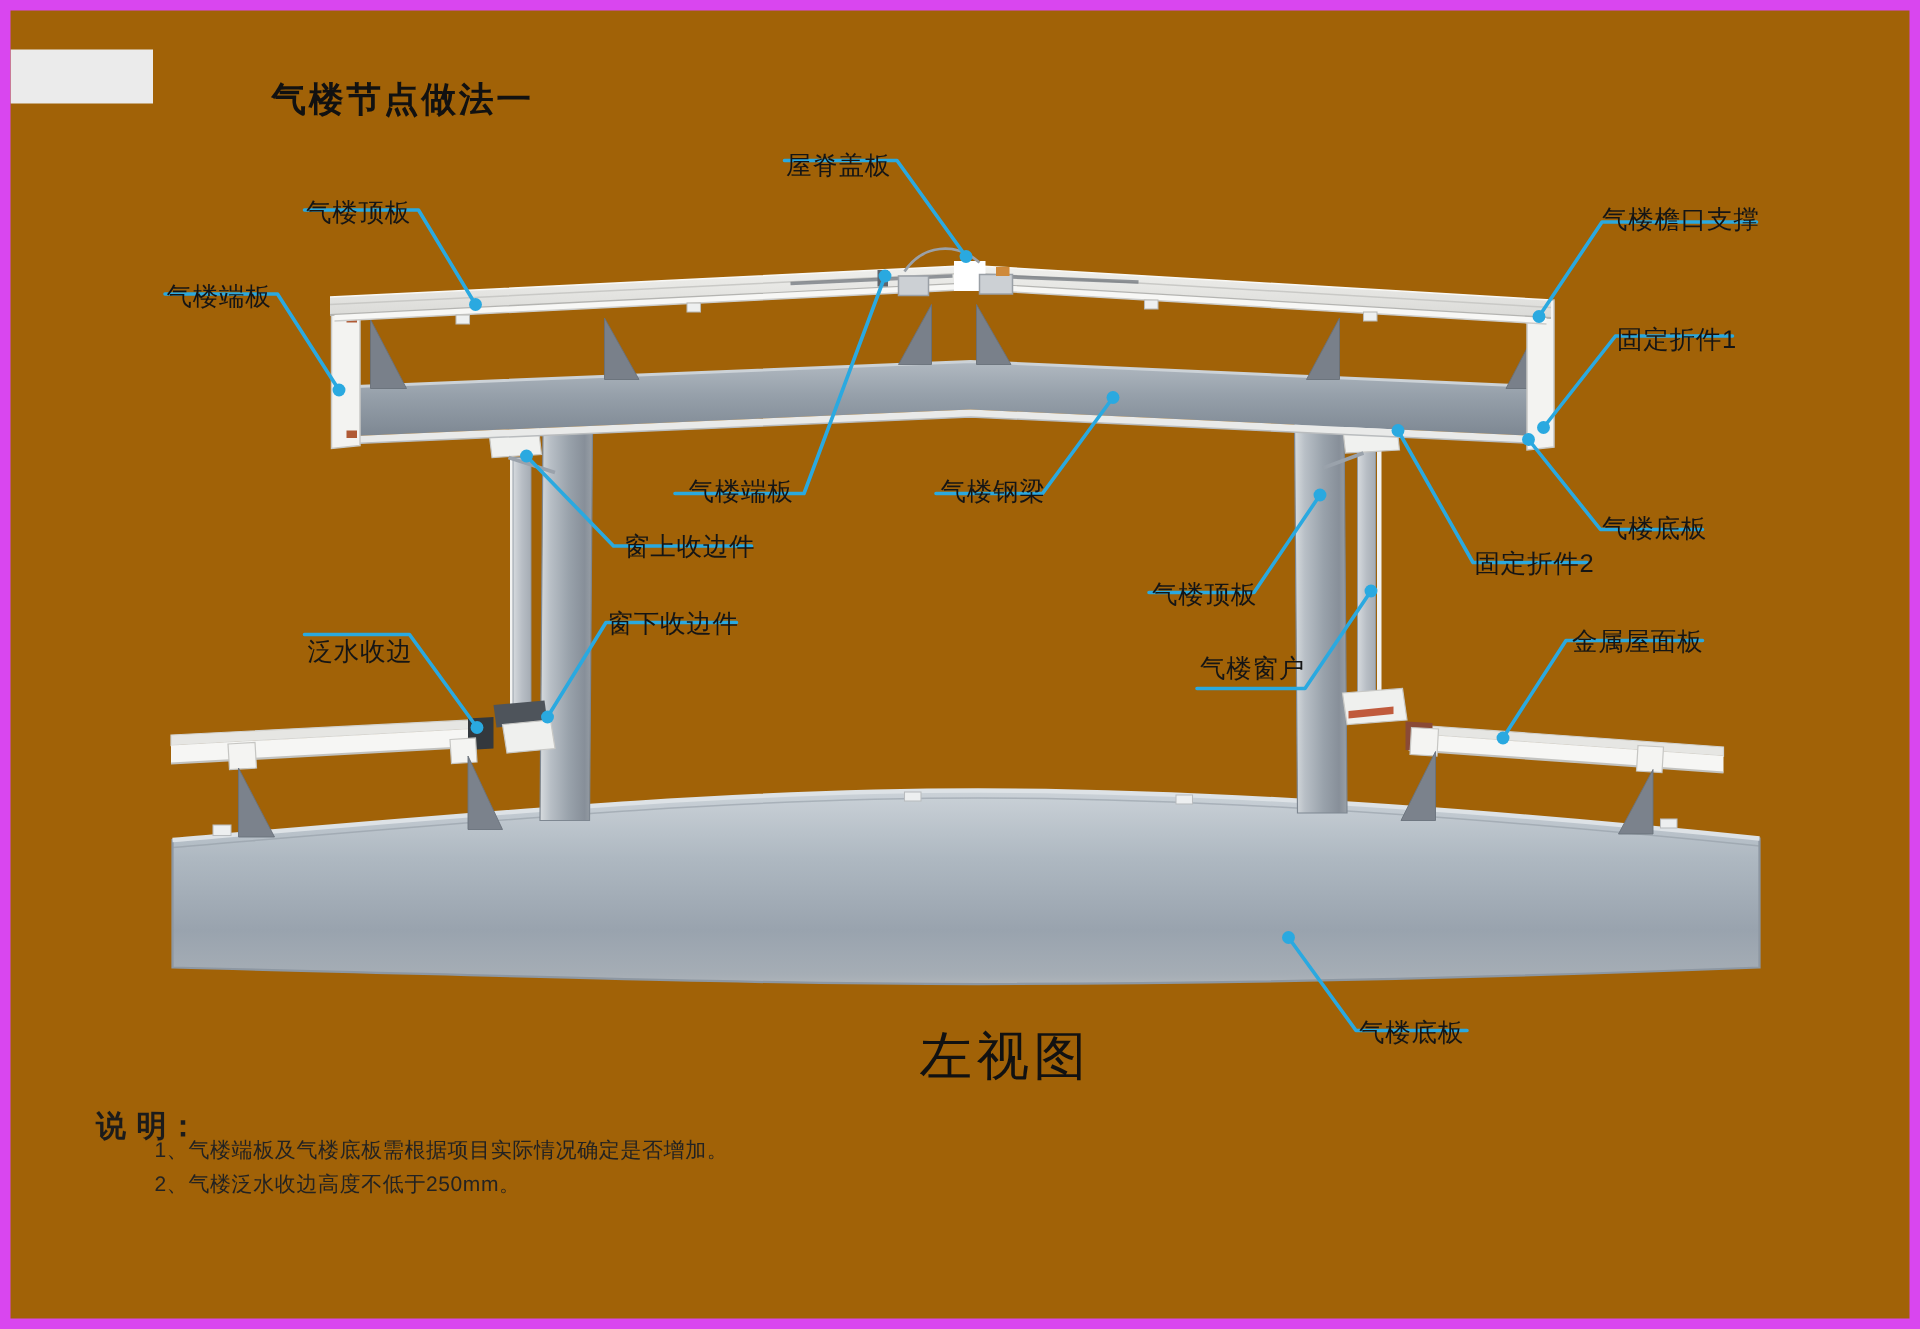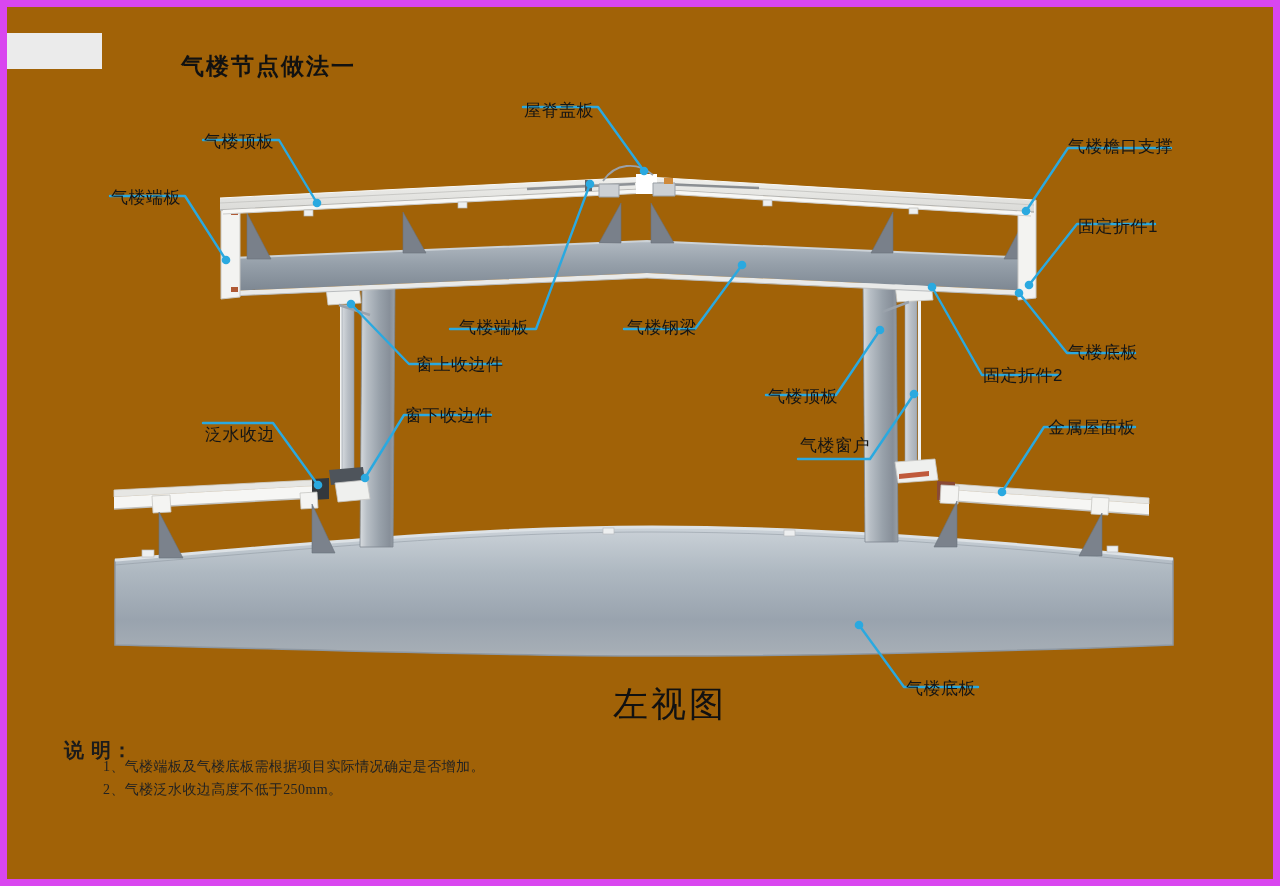--- a/index.html
+++ b/index.html
@@ -9,21 +9,21 @@
   .corner-blot{position:absolute;left:0;top:26px;width:95px;height:36px;background:#ebebeb;}
   svg.diagram{position:absolute;left:0;top:0;}
   .title{position:absolute;left:174px;top:44px;font-size:23px;font-weight:bold;
          letter-spacing:2px;color:#111;}
   .lbl{position:absolute;font-size:17px;line-height:1.15;white-space:nowrap;color:#151515;
        letter-spacing:0.5px;margin-top:16px;}
   .view-label{position:absolute;left:606px;top:674px;font-size:35px;letter-spacing:3px;
         font-family:"Liberation Serif",serif;color:#111;}
   .notes-heading{position:absolute;left:57px;top:730px;font-size:20px;font-weight:bold;
         font-family:"Liberation Serif",serif;letter-spacing:1px;}
-  .note-line{position:absolute;left:96px;font-size:14px;font-family:Liberation Serif, serif;
+  .note-line{position:absolute;left:96px;font-size:14px;font-family:Liberation Sans, sans-serif;
         letter-spacing:0.4px;color:#222;}
   .note-1{top:751px;}
   .note-2{top:774px;}
 </style>
 </head>
 <body>
 
 <div class="page">
 
   <div class="corner-blot"></div>

